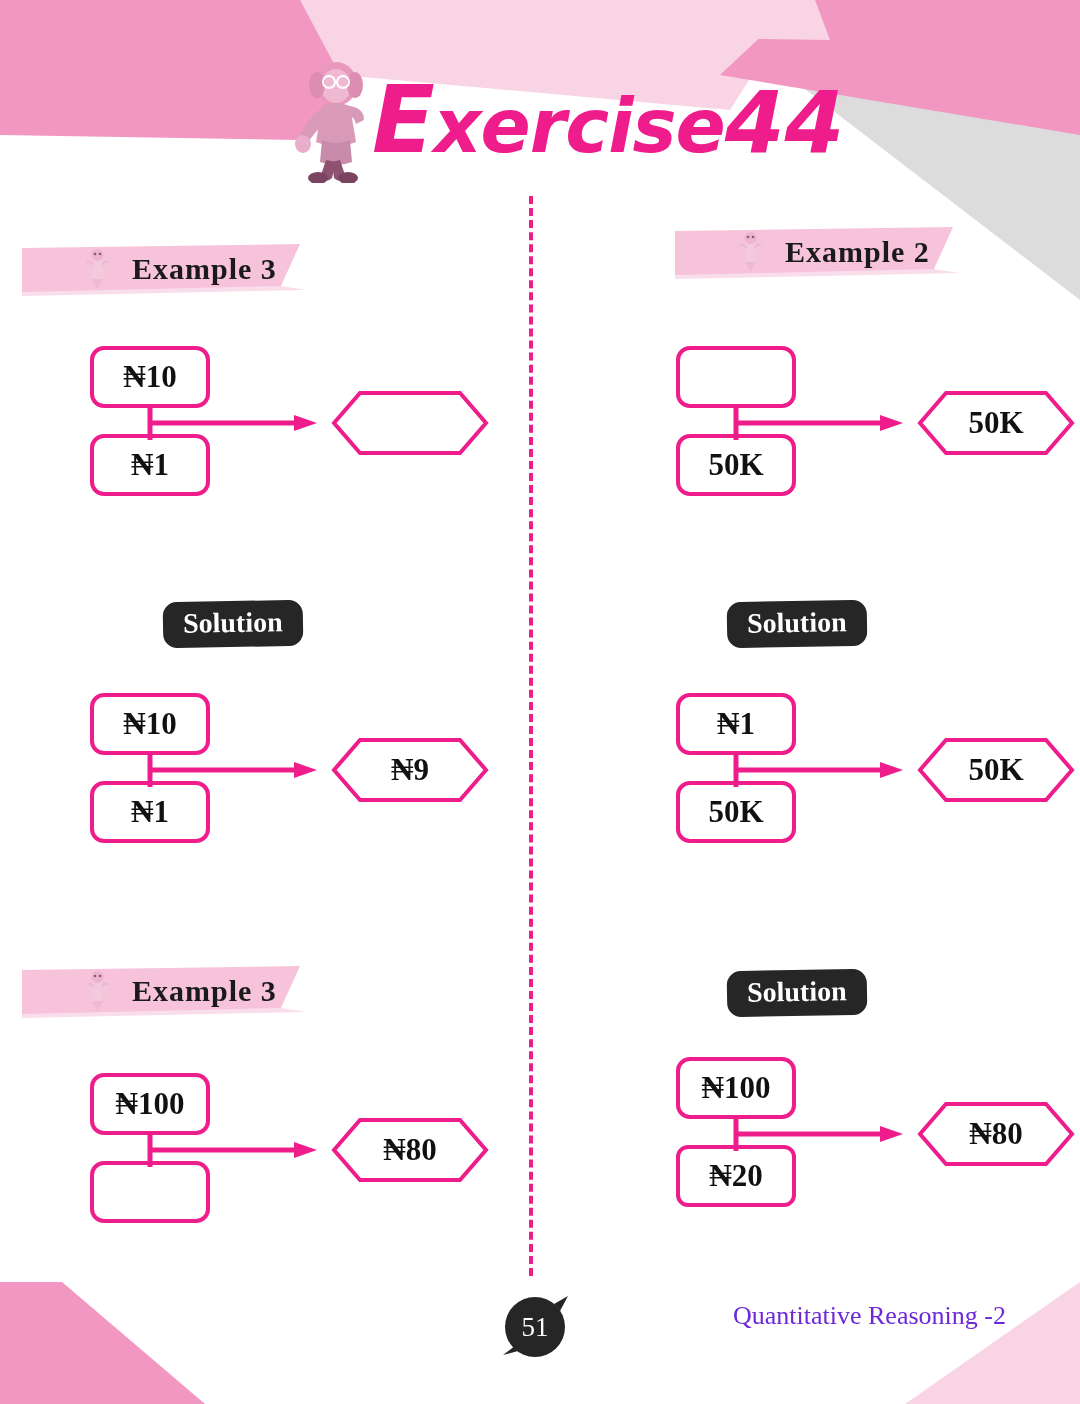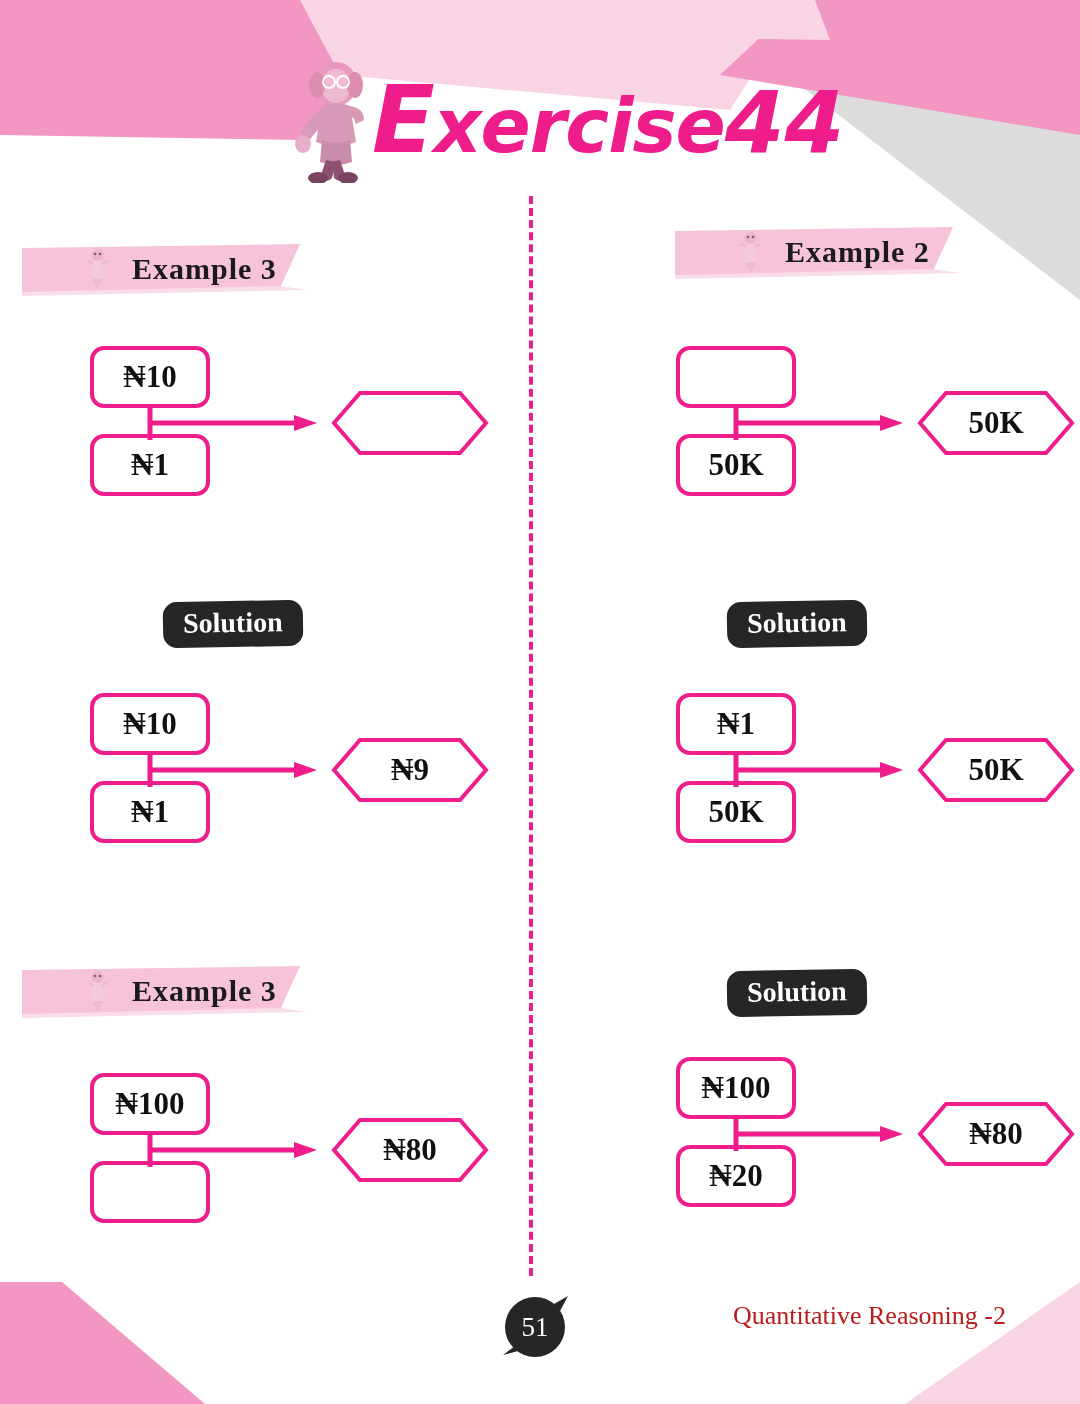--- a/index.html
+++ b/index.html
@@ -113,21 +113,21 @@
   }
   .pagenum .txt{
     position:absolute;left:0;top:0;width:66px;height:66px;
     display:flex;align-items:center;justify-content:center;
     color:#ffffff;font-family:"Liberation Serif", serif;
     font-size:27px;font-weight:normal;
   }
   .footer-title{
     position:absolute;left:733px;top:1301px;
     font-family:"Liberation Serif", serif;
-    font-size:26px;color:#b91c1c;white-space:nowrap;z-index:6;
+    font-size:26px;color:#6d28d9;white-space:nowrap;z-index:6;
   }
 </style>
 </head>
 <body>
 
 <div class="page">
 
   <div class="deco" style="left:0;top:0;">
     <svg width="420" height="210" viewBox="0 0 420 210">
       <polygon points="0,0 420,0 300,140 0,135" fill="#f296c2"></polygon>
@@ -380,21 +380,21 @@
   </div>
 
   <div class="solbadge" style="left:727px;top:970px;">
     <span>Solution</span>
   </div>
 
   <div class="diagram" style="left:676px;top:1057px;width:330px;height:150px;">
     <div class="rbox" style="left:0;top:0;">
       <span>₦100</span>
     </div>
-    <div class="rbox" style="left:0;top:88px;">
+    <div class="rbox" style="left:0;top:88px;border-radius:12px;">
       <span>₦20</span>
     </div>
     <div class="connector" style="left:52px;top:58px;">
       <svg width="175" height="38" viewBox="0 0 175 38">
         <path d="M8 2 L8 36" stroke="#ef1d8c" stroke-width="5" fill="none"></path>
         <path d="M8 19 L158 19" stroke="#ef1d8c" stroke-width="5" fill="none"></path>
         <polygon points="175,19 152,11 152,27" fill="#ef1d8c"></polygon>
       </svg>
     </div>
     <div class="hex" style="left:240px;top:43px;">

